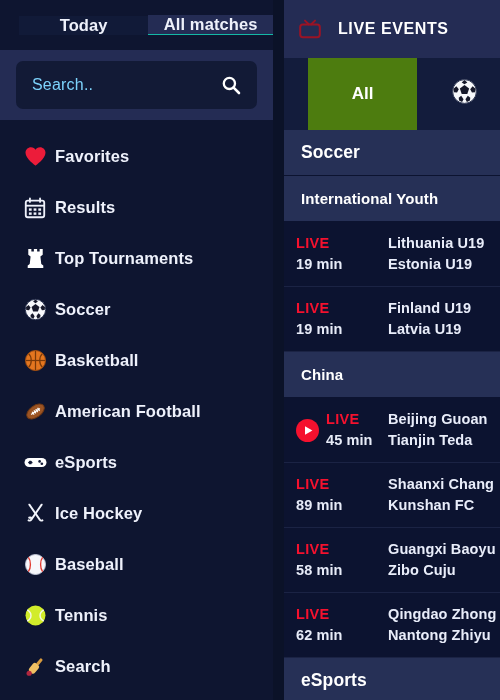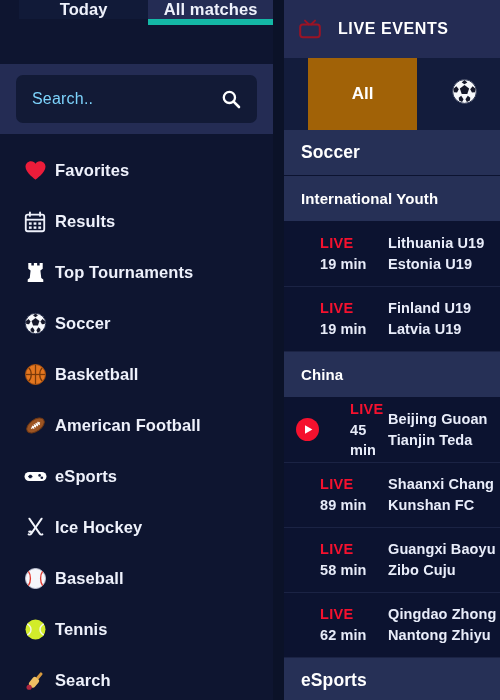--- a/index.html
+++ b/index.html
@@ -27,41 +27,41 @@
     position: relative;
     width: 273px;
     height: 700px;
     background: #0e1530;
     flex: 0 0 273px;
     overflow: hidden;
   }
 
   .tabbar {
     display: flex;
-    height: 64px;
+    height: 50px;
     background: #0e1530;
-    align-items: flex-start;
+    align-items: center;
     padding-left: 19px;
   }
   .tab {
     display: flex;
     align-items: center;
     justify-content: center;
     font-size: 16.5px;
     font-weight: bold;
     color: #eef1fb;
     letter-spacing: .1px;
     cursor: pointer;
     position: relative;
   }
   .tab-today { width: 139px; background: #111a38; }
   .tab-all {
     width: 134px;
     background: #242c54;
-    border-bottom: 6px solid #14b8a6;
+    border-bottom: 1px solid #14b8a6;
   }
 
   .search-band {
     height: 70px;
     background: #242c54;
     display: flex;
     align-items: center;
     padding: 0 16px;
   }
   .search-box {
@@ -145,21 +145,21 @@
     background: #131c3c;
   }
   .sport-tab {
     display: flex;
     align-items: center;
     justify-content: center;
     cursor: pointer;
   }
   .sport-tab-all {
     width: 122px;
-    background: #a16207;
+    background: #4d7c0f;
     font-size: 17px;
     font-weight: bold;
     color: #ffffff;
     margin-left: 24px;
   }
   .sport-tab-soccer {
     width: 105px;
     background: #131c3c;
     font-size: 27px;
     line-height: 1;
@@ -210,21 +210,21 @@
     width: 92px;
     flex: 0 0 92px;
     display: flex;
     align-items: center;
   }
   .play-icon {
     width: 23px; height: 23px; flex: 0 0 23px;
     display: block;
     margin-right: 7px;
   }
-  .status-stack { display: flex; flex-direction: column; margin-left: 24px; }
+  .status-stack { display: flex; flex-direction: column; }
   .status-live {
     font-size: 14.5px;
     font-weight: bold;
     color: #f5112e;
     letter-spacing: .3px;
     line-height: 1.42;
   }
   .status-min {
     font-size: 14.5px;
     font-weight: bold;

